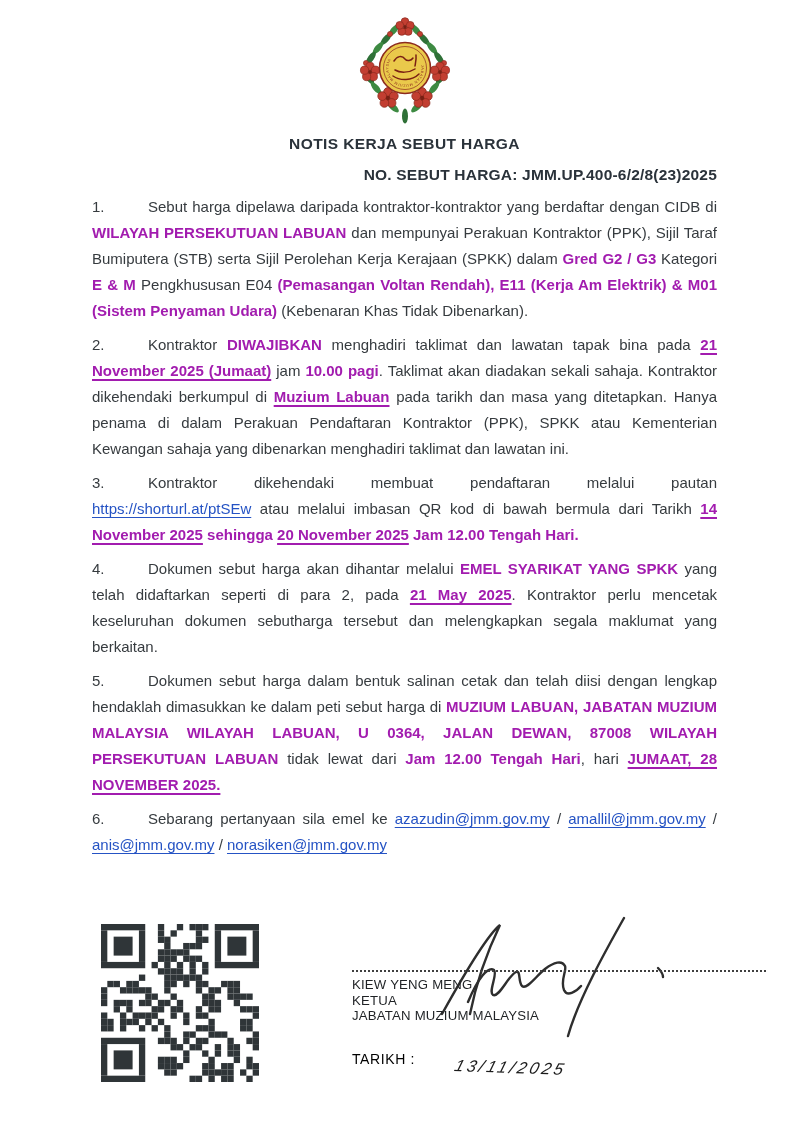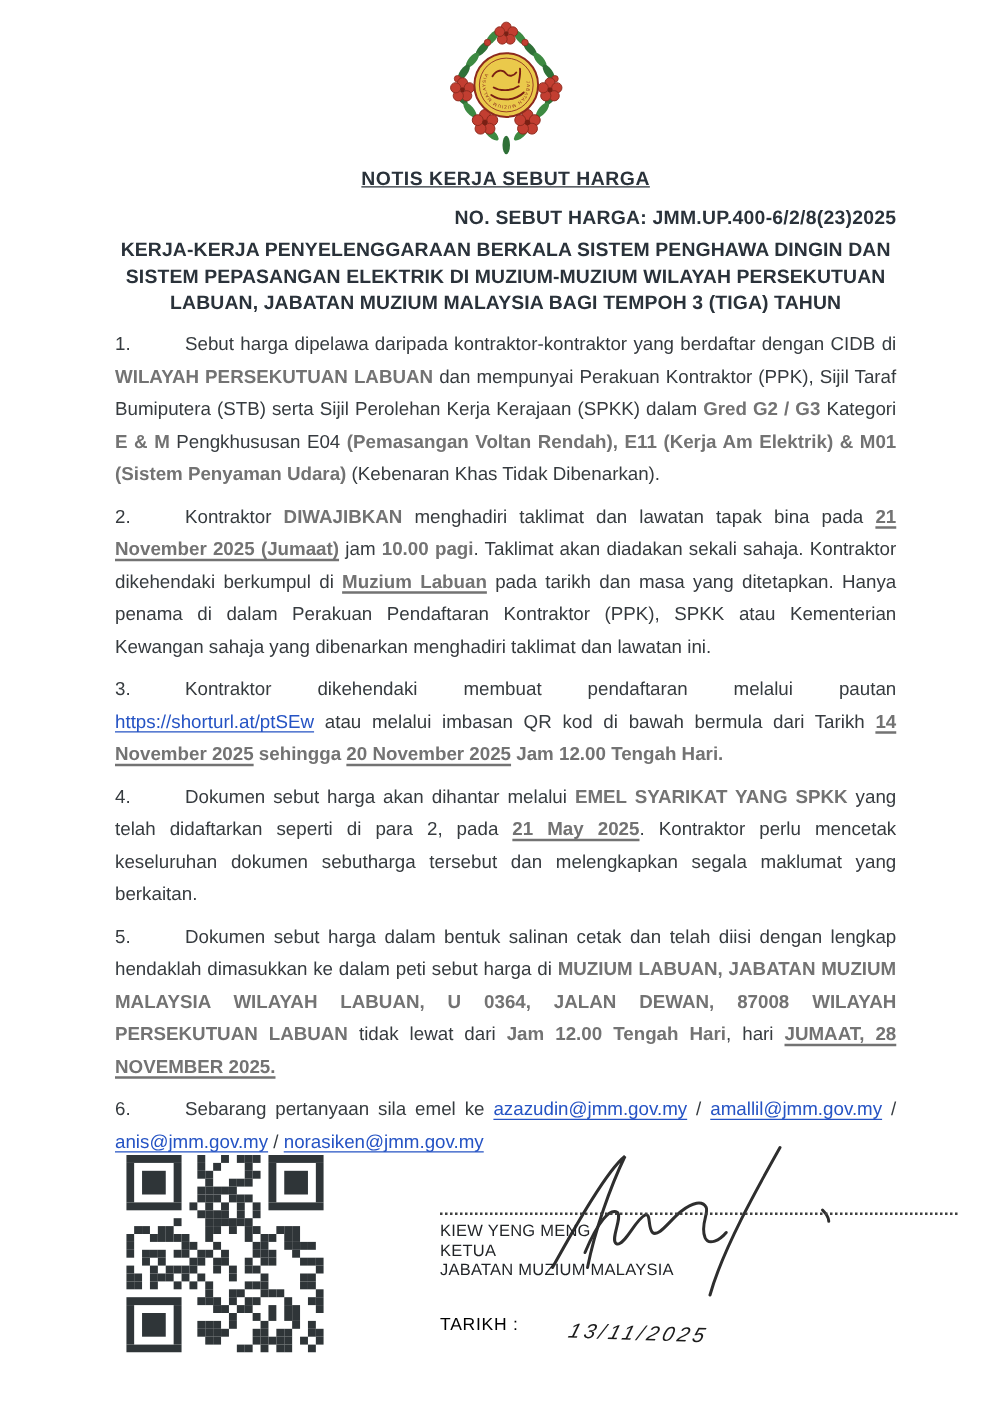--- a/index.html
+++ b/index.html
@@ -8,29 +8,29 @@
   }
   *{margin:0;padding:0;box-sizing:border-box;}
   html,body{background:#ffffff;}
   .page{
     position:relative;width:800px;height:1132px;background:#fff;overflow:hidden;
     font-family:"Liberation Sans","DejaVu Sans",sans-serif;color:var(--body);
   }
   .content{padding:0 83px 0 92px;}
   .logo{display:block;margin:14px auto 0 auto;}
   .h-notice{margin-top:11px;text-align:center;font-size:15.5px;font-weight:700;
-    letter-spacing:.4px;color:var(--heading);line-height:18px;text-decoration:underline;}
+    letter-spacing:.4px;color:var(--heading);line-height:18px;}
   .h-ref{margin-top:13px;text-align:right;font-size:15.5px;font-weight:700;
     letter-spacing:.2px;color:var(--heading);line-height:18px;}
   .h-title{margin-top:6px;text-align:center;font-size:15.5px;font-weight:700;
     color:var(--heading);line-height:21px;letter-spacing:.1px;}
   .para{margin-top:8px;font-size:15px;line-height:26px;text-align:justify;color:var(--body);}
   .para:first-child{margin-top:10px;}
   .pnum{display:inline-block;width:56px;}
-  .b{font-weight:700;color:#737373;}
+  .b{font-weight:700;color:#a21caf;}
   .u{text-decoration:underline;text-decoration-thickness:1.5px;text-underline-offset:3px;}
   a.lnk{color:var(--link);text-decoration:underline;text-decoration-thickness:1px;
     text-underline-offset:3px;cursor:pointer;}
   
   .qr{position:absolute;left:101px;top:924px;width:158px;height:158px;}
   .sig-script{position:absolute;left:428px;top:916px;width:270px;height:124px;pointer-events:none;}
   .sig-dotline{position:absolute;left:352px;top:961px;width:414px;height:11px;
     border-bottom:2px dotted #3f3f3f;}
   .sig-block{position:absolute;left:352px;top:977px;width:414px;text-align:left;
     font-size:13.2px;line-height:15.6px;color:#1f2225;letter-spacing:.2px;}
@@ -107,25 +107,20 @@
           <path d="M70,41 c0.5,4 -0.5,8 -1,11"></path>
           <path d="M49,56 c5,3 14,3 20,-1"></path>
           <path d="M47,62 c7,5 19,5 26,-2"></path>
         </g>
       </g>
     </svg>
 
     <div class="h-notice">NOTIS KERJA SEBUT HARGA</div>
     <div class="h-ref">NO. SEBUT HARGA: JMM.UP.400-6/2/8(23)2025</div>
 
-    <div class="h-title">
-      <div>KERJA-KERJA PENYELENGGARAAN BERKALA SISTEM PENGHAWA DINGIN DAN</div>
-      <div>SISTEM PEPASANGAN ELEKTRIK DI MUZIUM-MUZIUM WILAYAH PERSEKUTUAN</div>
-      <div>LABUAN, JABATAN MUZIUM MALAYSIA BAGI TEMPOH 3 (TIGA) TAHUN</div>
-    </div>
 
     <div id="paras">
         <div class="para"><span class="pnum">1.</span><span>Sebut harga dipelawa daripada kontraktor-kontraktor yang berdaftar dengan CIDB di </span><span class="b">WILAYAH PERSEKUTUAN LABUAN</span><span> dan mempunyai Perakuan Kontraktor (PPK), Sijil Taraf Bumiputera (STB) serta Sijil Perolehan Kerja Kerajaan (SPKK) dalam </span><span class="b">Gred G2 / G3</span><span> Kategori </span><span class="b">E &amp; M</span><span> Pengkhususan E04 </span><span class="b">(Pemasangan Voltan Rendah), E11 (Kerja Am Elektrik) &amp; M01 (Sistem Penyaman Udara)</span><span> (Kebenaran Khas Tidak Dibenarkan).</span></div>
         <div class="para"><span class="pnum">2.</span><span>Kontraktor </span><span class="b">DIWAJIBKAN</span><span> menghadiri taklimat dan lawatan tapak bina pada </span><span class="b u">21 November 2025 (Jumaat)</span><span> jam </span><span class="b">10.00 pagi</span><span>. Taklimat akan diadakan sekali sahaja. Kontraktor dikehendaki berkumpul di </span><span class="b u">Muzium Labuan</span><span> pada tarikh dan masa yang ditetapkan. Hanya penama di dalam Perakuan Pendaftaran Kontraktor (PPK), SPKK atau Kementerian Kewangan sahaja yang dibenarkan menghadiri taklimat dan lawatan ini.</span></div>
         <div class="para"><span class="pnum">3.</span><span>Kontraktor dikehendaki membuat pendaftaran melalui pautan </span><a class="lnk" href="#">https://shorturl.at/ptSEw</a><span> atau melalui imbasan QR kod di bawah bermula dari Tarikh </span><span class="b u">14 November 2025</span><span class="b"> sehingga </span><span class="b u">20 November 2025</span><span class="b"> Jam 12.00 Tengah Hari.</span></div>
         <div class="para"><span class="pnum">4.</span><span>Dokumen sebut harga akan dihantar melalui </span><span class="b">EMEL SYARIKAT YANG SPKK</span><span> yang telah didaftarkan seperti di para 2, pada </span><span class="b u">21 May 2025</span><span>. Kontraktor perlu mencetak keseluruhan dokumen sebutharga tersebut dan melengkapkan segala maklumat yang berkaitan.</span></div>
         <div class="para"><span class="pnum">5.</span><span>Dokumen sebut harga dalam bentuk salinan cetak dan telah diisi dengan lengkap hendaklah dimasukkan ke dalam peti sebut harga di </span><span class="b">MUZIUM LABUAN, JABATAN MUZIUM MALAYSIA WILAYAH LABUAN, U 0364, JALAN DEWAN, 87008 WILAYAH PERSEKUTUAN LABUAN</span><span> tidak lewat dari </span><span class="b">Jam 12.00 Tengah Hari</span><span>, hari </span><span class="b u">JUMAAT, 28 NOVEMBER 2025.</span></div>
         <div class="para"><span class="pnum">6.</span><span>Sebarang pertanyaan sila emel ke </span><a class="lnk" href="#">azazudin@jmm.gov.my</a><span> / </span><a class="lnk" href="#">amallil@jmm.gov.my</a><span> / </span><a class="lnk" href="#">anis@jmm.gov.my</a><span> / </span><a class="lnk" href="#">norasiken@jmm.gov.my</a></div>
       </div>
   </div>

